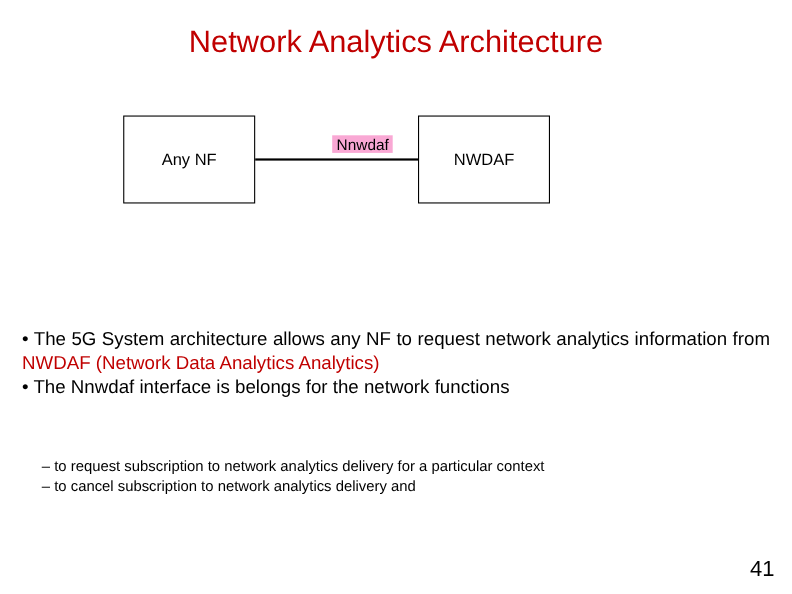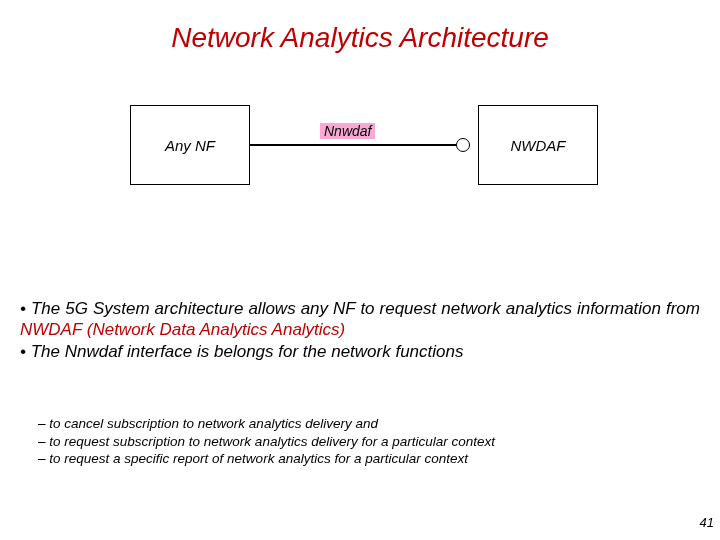--- a/index.html
+++ b/index.html
@@ -9,37 +9,36 @@
     height: 540px;
     background: #ffffff;
     font-family: Arial, Helvetica, sans-serif;
     position: relative;
     overflow: hidden;
   }
   .slide {
     width: 720px;
     height: 540px;
     position: relative;
-    font-style: italic;
   }
   .title {
     position: absolute;
     top: 22px;
     left: 0;
     width: 100%;
     text-align: center;
     font-size: 28px;
     color: #c00000;
     font-weight: normal;
   }
   .diagram {
     position: absolute;
     top: 105px;
-    left: 130px;
-    width: 468px;
+    left: 112px;
+    width: 388px;
     height: 90px;
   }
   .box {
     position: absolute;
     border: 1.5px solid #000;
     background: #fff;
     display: flex;
     align-items: center;
     justify-content: center;
     font-size: 15px;
@@ -110,22 +109,22 @@
     line-height: 1.3;
     color: #000;
   }
   .sub-list .dash {
     display: block;
     padding-left: 18px;
   }
   .page-num {
     position: absolute;
     bottom: 10px;
-    right: 6px;
-    font-size: 13px;
+    right: 16px;
+    font-size: 20px;
     color: #000;
   }
 </style>
 </head>
 <body>
 
 <div class="slide">
 
   <div class="title">Network Analytics Architecture</div>
 
@@ -136,20 +135,19 @@
     <div class="socket"></div>
     <div class="box right">NWDAF</div>
   </div>
 
   <div class="body-text">
     <span class="bullet">• <span>The 5G System architecture allows any NF to request network analytics information from </span><span class="nwdaf">NWDAF (Network Data Analytics Analytics)</span></span>
     <span class="bullet">• <span>The Nnwdaf interface is belongs for the network functions</span></span>
   </div>
 
   <div class="sub-list">
+    <span class="dash">– <span>to request subscription to network analytics delivery for a particular context</span></span>
     <span class="dash">– <span>to cancel subscription to network analytics delivery and</span></span>
-    <span class="dash">– <span>to request subscription to network analytics delivery for a particular context</span></span>
-    <span class="dash">– <span>to request a specific report of network analytics for a particular context</span></span>
   </div>
 
   <div class="page-num">41</div>
 
 </div>
 
 </body></html>

